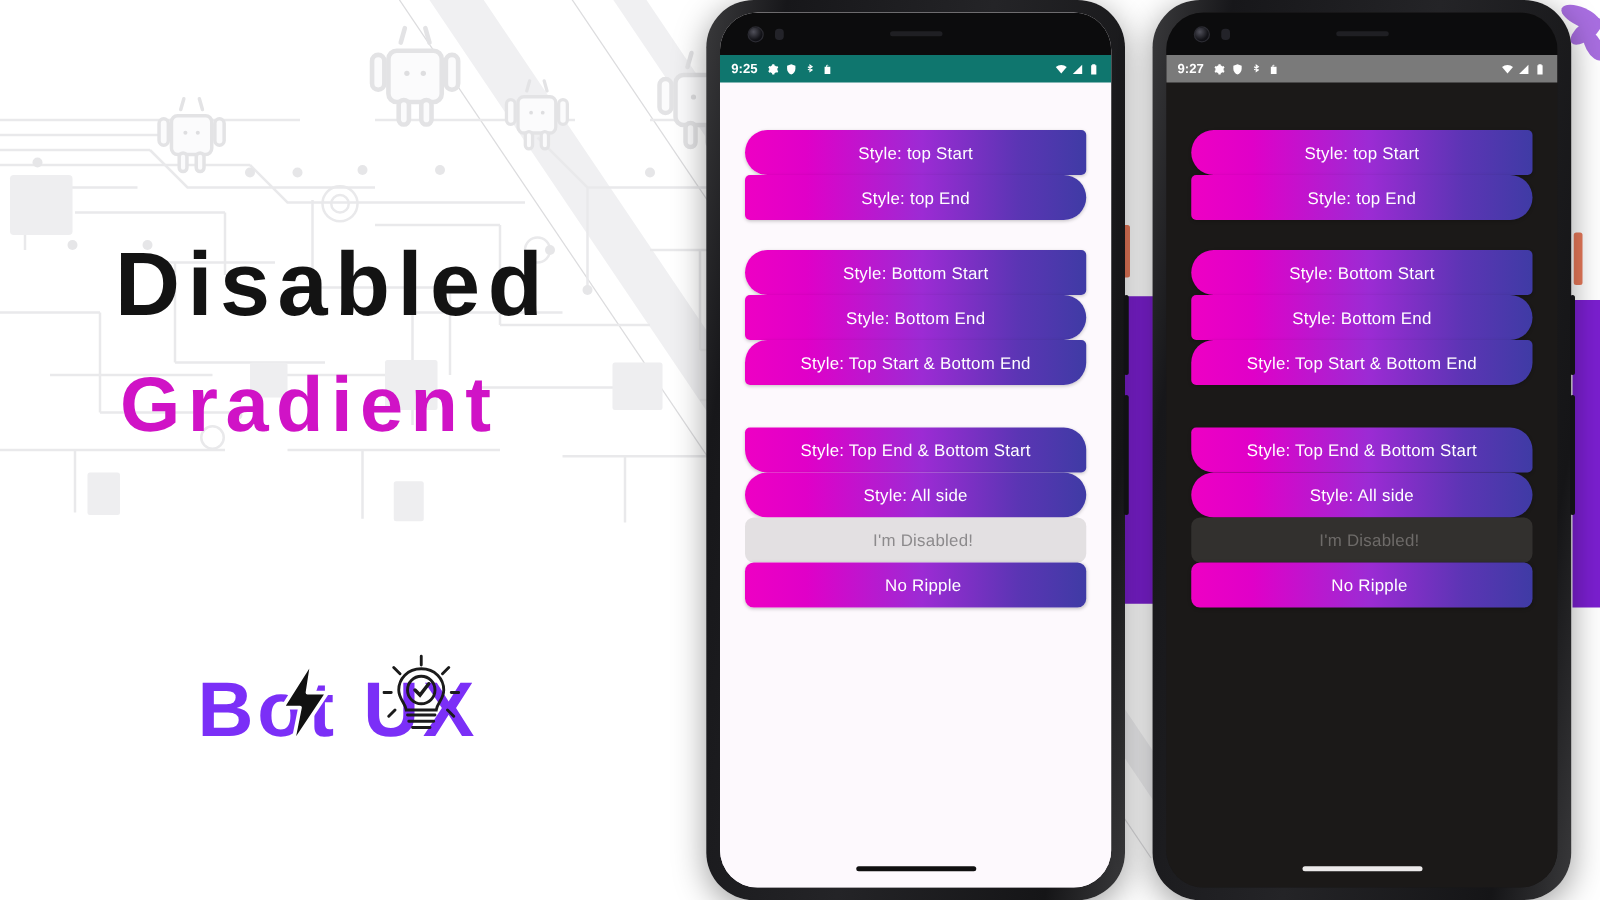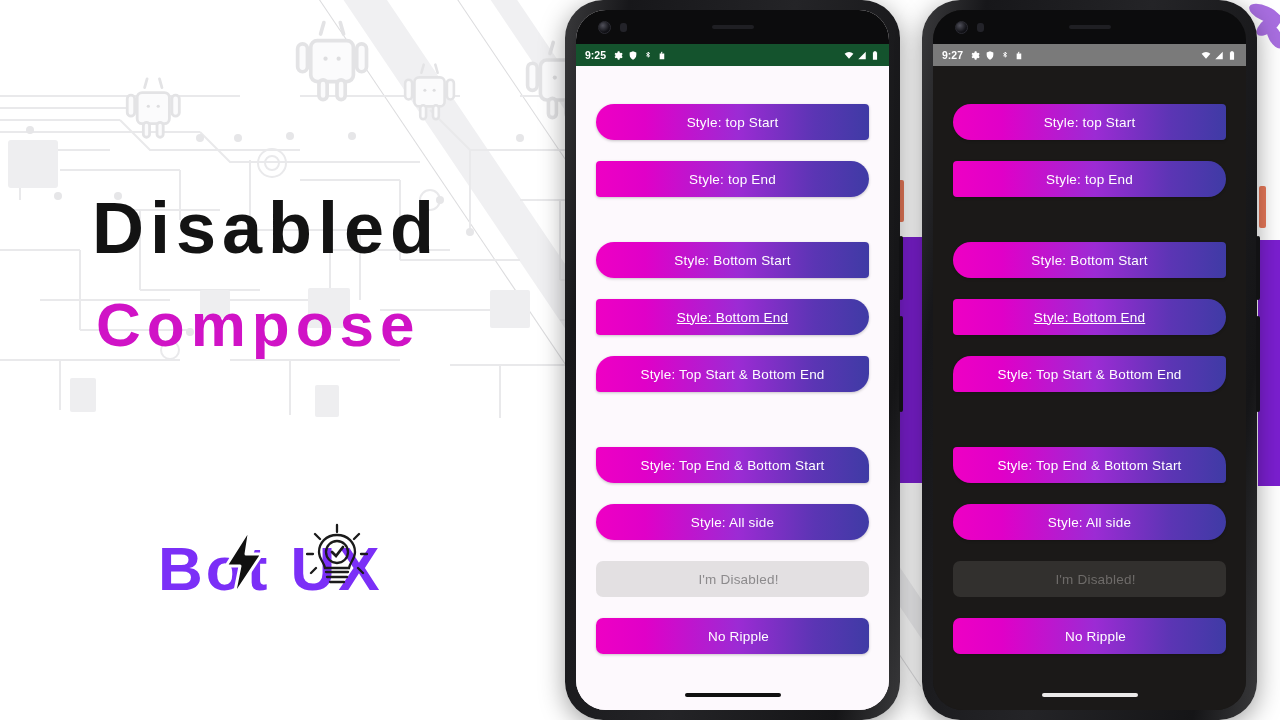--- a/index.html
+++ b/index.html
@@ -127,53 +127,52 @@
     width: 7px; height: 9px; border-radius: 3px;
     background: #232329;
   }
   .speaker {
     width: 42px; height: 4px; border-radius: 3px;
     background: #1f1f23;
   }
 
   .statusbar {
     height: 22px;
-    background: #14532d;
+    background: #0f766e;
     display: flex; align-items: center;
     padding: 0 9px;
     gap: 5px;
     flex: 0 0 auto;
   }
   .statusbar.dark { background: #7a7a7a; }
   .sb-time { font-size: 10.5px; color: #fff; font-weight: bold; margin-right: 2px; }
   .sb-ic { width: 10px; height: 11px; display:inline-block; }
   .sb-right { margin-left: auto; display: flex; align-items: center; gap: 3px; }
 
   .btn-list {
     flex: 1 1 auto;
     padding: 38px 20px 10px 20px;
     display: flex; flex-direction: column;
-    gap: 21px;
   }
   .gbtn {
     height: 36px;
     display: flex; align-items: center; justify-content: center;
     color: #ffffff;
     font-size: 13.5px;
     letter-spacing: .2px;
     white-space: nowrap;
     box-shadow: 0 1px 3px rgba(0,0,0,.22);
     background: linear-gradient(90deg, #ee00c4 0%, #e000c8 18%, #9c2bd4 52%, #5b35b4 80%, #3f3ba5 100%);
     cursor: pointer;
     user-select: none;
   }
   .r-topstart  { border-radius: 18px 4px 4px 18px; }
   .r-topend    { border-radius: 4px 18px 18px 4px; }
   .r-botstart  { border-radius: 18px 4px 4px 18px; margin-top: 24px; }
-  .r-botend    { border-radius: 4px 18px 18px 4px; text-decoration: underline; }
+  .r-botend    { border-radius: 4px 18px 18px 4px; }
   .r-ts-be     { border-radius: 18px 4px 18px 4px; }
   .r-te-bs     { border-radius: 4px 18px 4px 18px; margin-top: 34px; }
   .r-all       { border-radius: 18px; }
   .r-small     { border-radius: 7px; padding-left: 12px; }
 
   .gbtn.disabled-light {
     background: #e3e0e2;
     color: #8c8a8c;
     box-shadow: none;
     cursor: default;
@@ -302,21 +301,21 @@
           <rect x="50" y="78" width="10" height="24" rx="5"></rect>
           <circle cx="36" cy="52" r="2.6" fill="#dedee0" stroke="none"></circle>
           <circle cx="52" cy="52" r="2.6" fill="#dedee0" stroke="none"></circle>
         </g>
       </g>
     </svg>
   </div>
 
   <div class="hero">
     <div class="hero-title">Disabled</div>
-    <div class="hero-sub">Compose</div>
+    <div class="hero-sub">Gradient</div>
   </div>
 
   <div class="logo-wrap">
     <div class="logo-text">Bot UX</div>
     <svg class="logo-bolt" width="48" height="72" viewBox="0 0 48 72">
       <path d="M30 2 L6 40 L20 40 L14 70 L42 28 L26 28 Z" fill="#111" stroke="#ffffff" stroke-width="3" stroke-linejoin="round"></path>
     </svg>
     <svg class="logo-bulb" width="62" height="70" viewBox="0 0 62 70">
       <g stroke="#1b1b1b" stroke-width="2.3" fill="none" stroke-linecap="round">
         <path d="M31 10 V3 M14 17 L9 12 M48 17 L53 12 M7 32 H1 M55 32 H61 M10 46 L5 51 M52 46 L57 51"></path>

